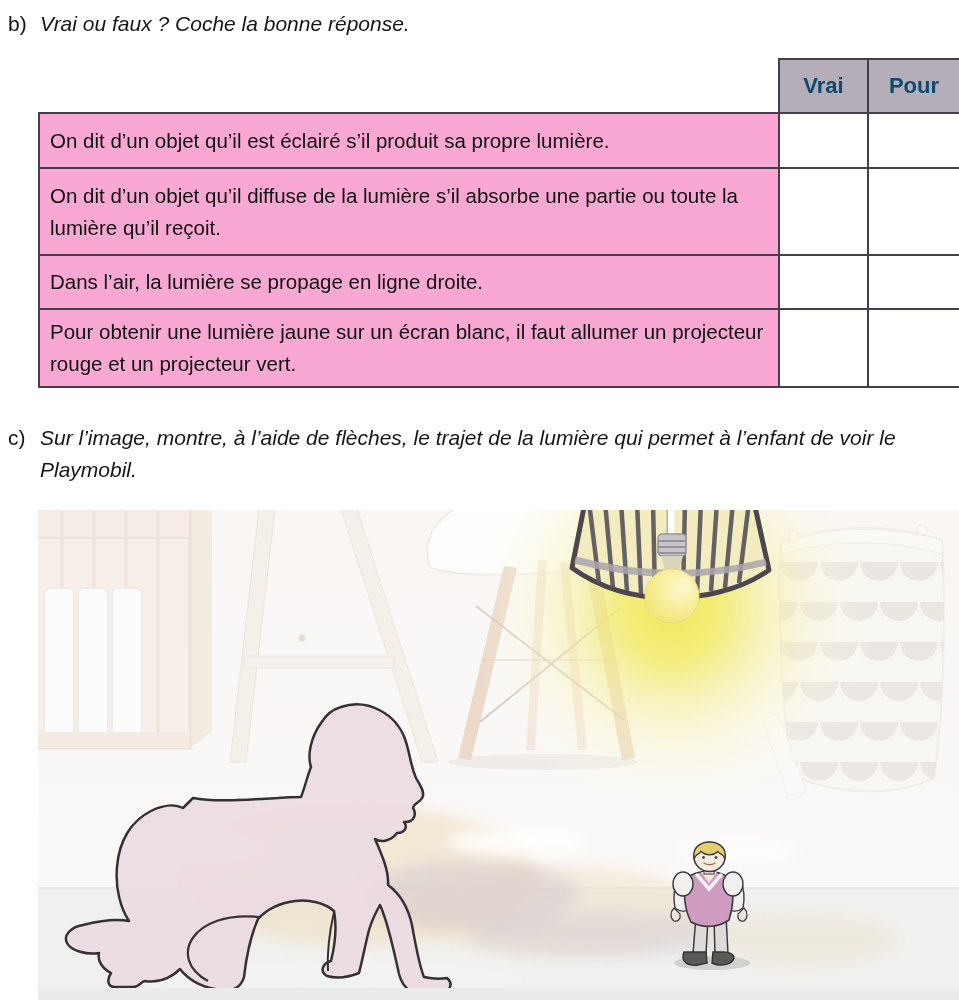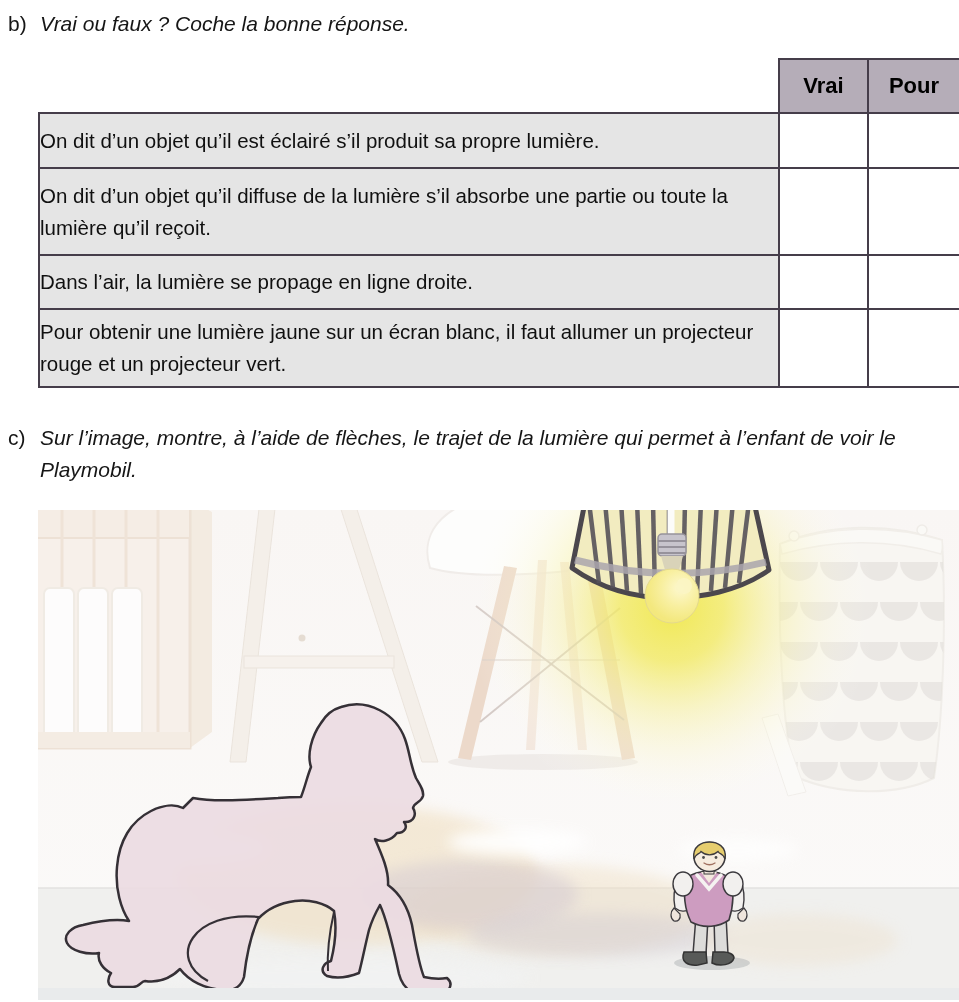--- a/index.html
+++ b/index.html
@@ -17,24 +17,24 @@
   table.tf{
     position:absolute;left:38px;top:58px;width:921px;
     border-collapse:collapse;table-layout:fixed;font-size:20.5px;color:#101010;
   }
   table.tf col.c-stmt{width:740px;}
   table.tf col.c-vrai{width:89px;}
   table.tf col.c-faux{width:92px;}
   table.tf th,table.tf td{border:2px solid #453d4a;}
   table.tf th.spacer{border:none;background:#fff;}
   table.tf th.hdr{
-    background:#b5adb8;height:50px;font-size:22px;font-weight:bold;color:#000000;
+    background:#b5adb8;height:50px;font-size:22px;font-weight:bold;color:#0c4a6e;
     text-align:center;vertical-align:middle;border-width:2.5px;
   }
-  table.tf td.stmt{padding:6px 0;line-height:1.55;vertical-align:middle;background:#e5e5e5;}
+  table.tf td.stmt{padding:6px 10px;line-height:1.55;vertical-align:middle;background:#f9a8d4;}
   table.tf td.chk{background:#fff;}
   tr.h1{height:55px;} tr.h2{height:87px;margin-left:9px;} tr.h3{height:54px;} tr.h4{height:72px;}
   
   .scene{position:absolute;left:38px;top:510px;width:921px;height:490px;}
   .scene svg{display:block;}
 </style>
 </head>
 <body>
 
 <div class="page">

